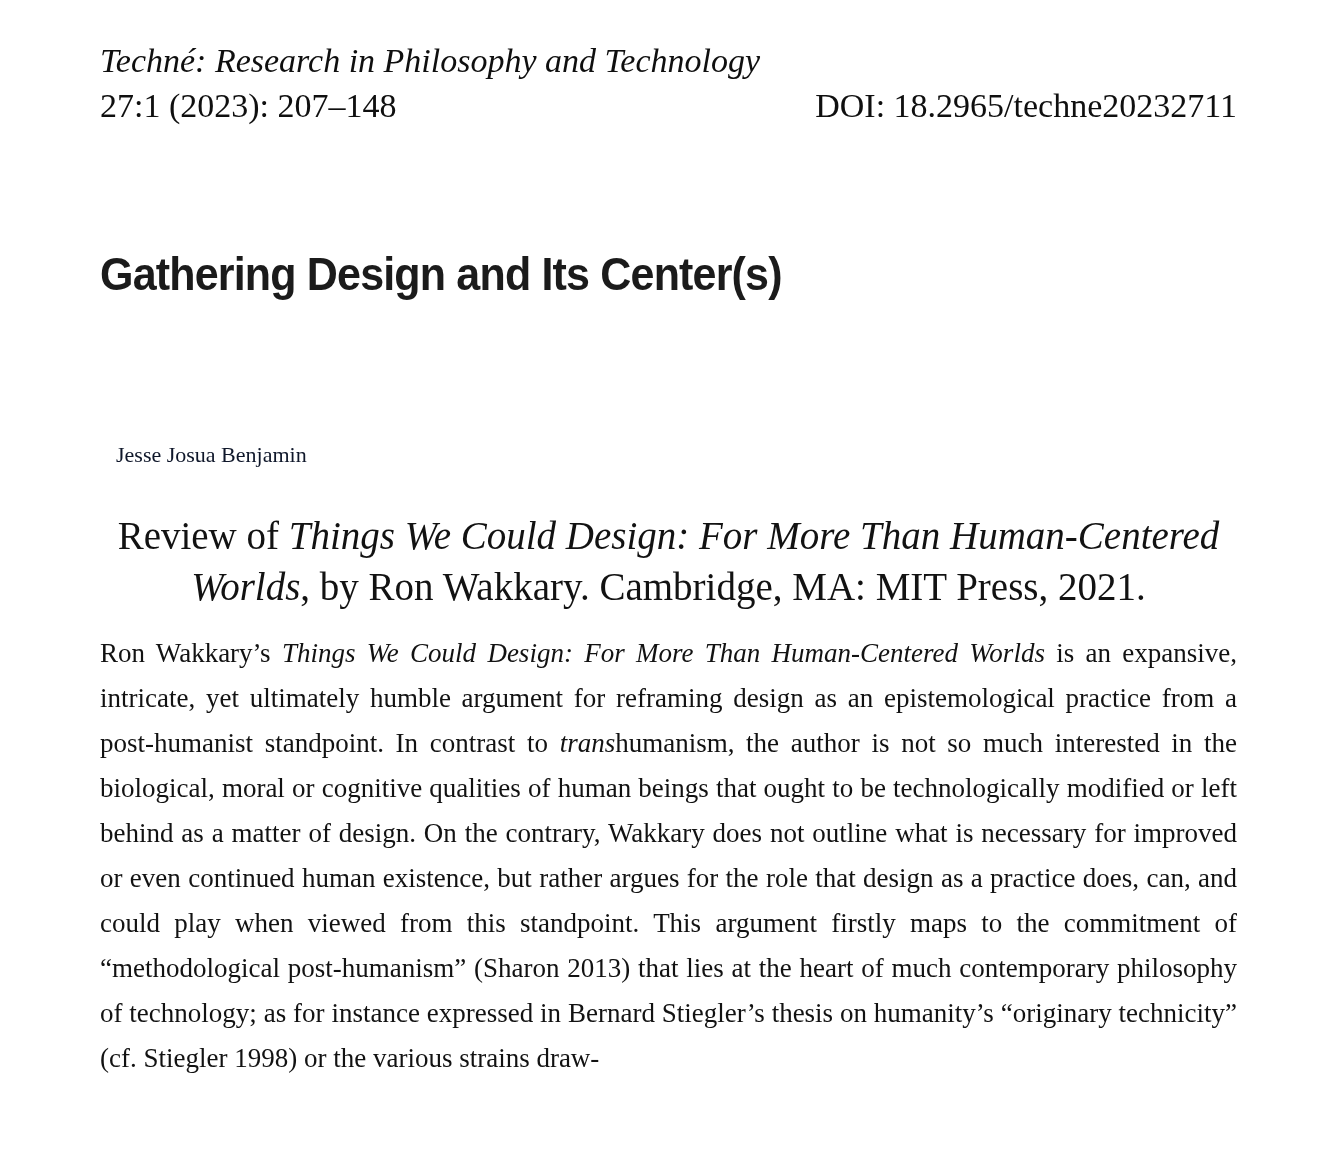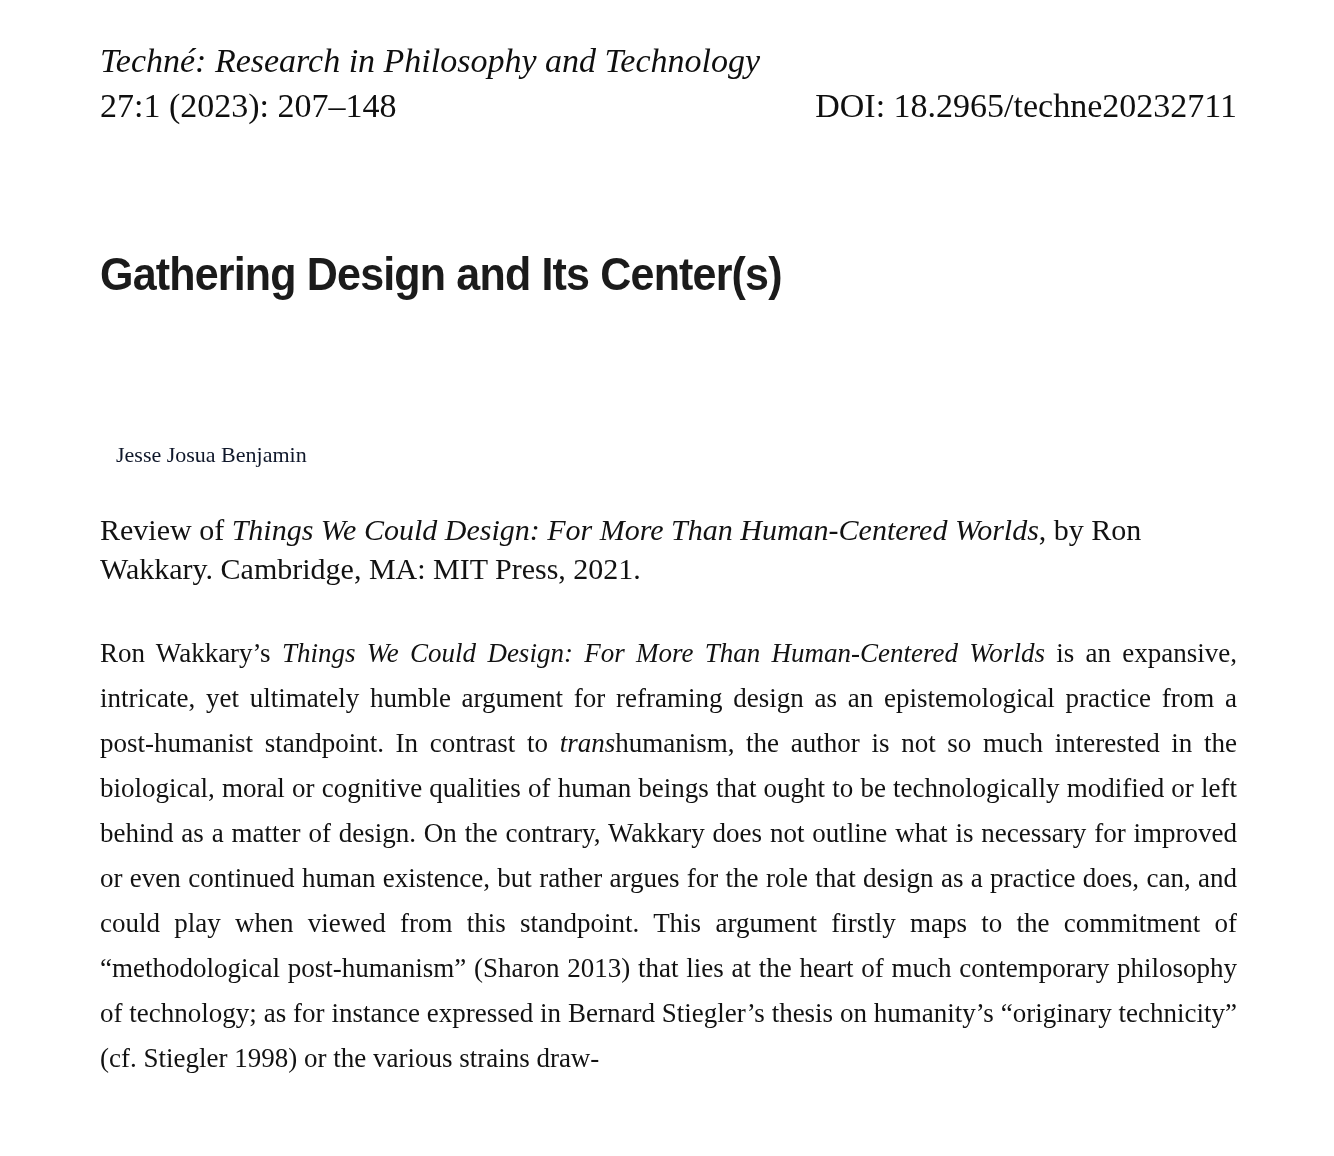--- a/index.html
+++ b/index.html
@@ -75,23 +75,23 @@
     color: #0f172a;
     margin-left: 16px;
   }
 
   
   .reviewline {
     position: absolute;
     top: 510px;
     left: 0;
     width: 100%;
-    font-size: 30px;
-    line-height: 39px;
-    text-align: left;
+    font-size: 39px;
+    line-height: 51px;
+    text-align: center;
     color: #121212;
   }
   .reviewline em {
     font-style: italic;
   }
 
   
   .bodytext {
     position: absolute;
     top: 631px;

